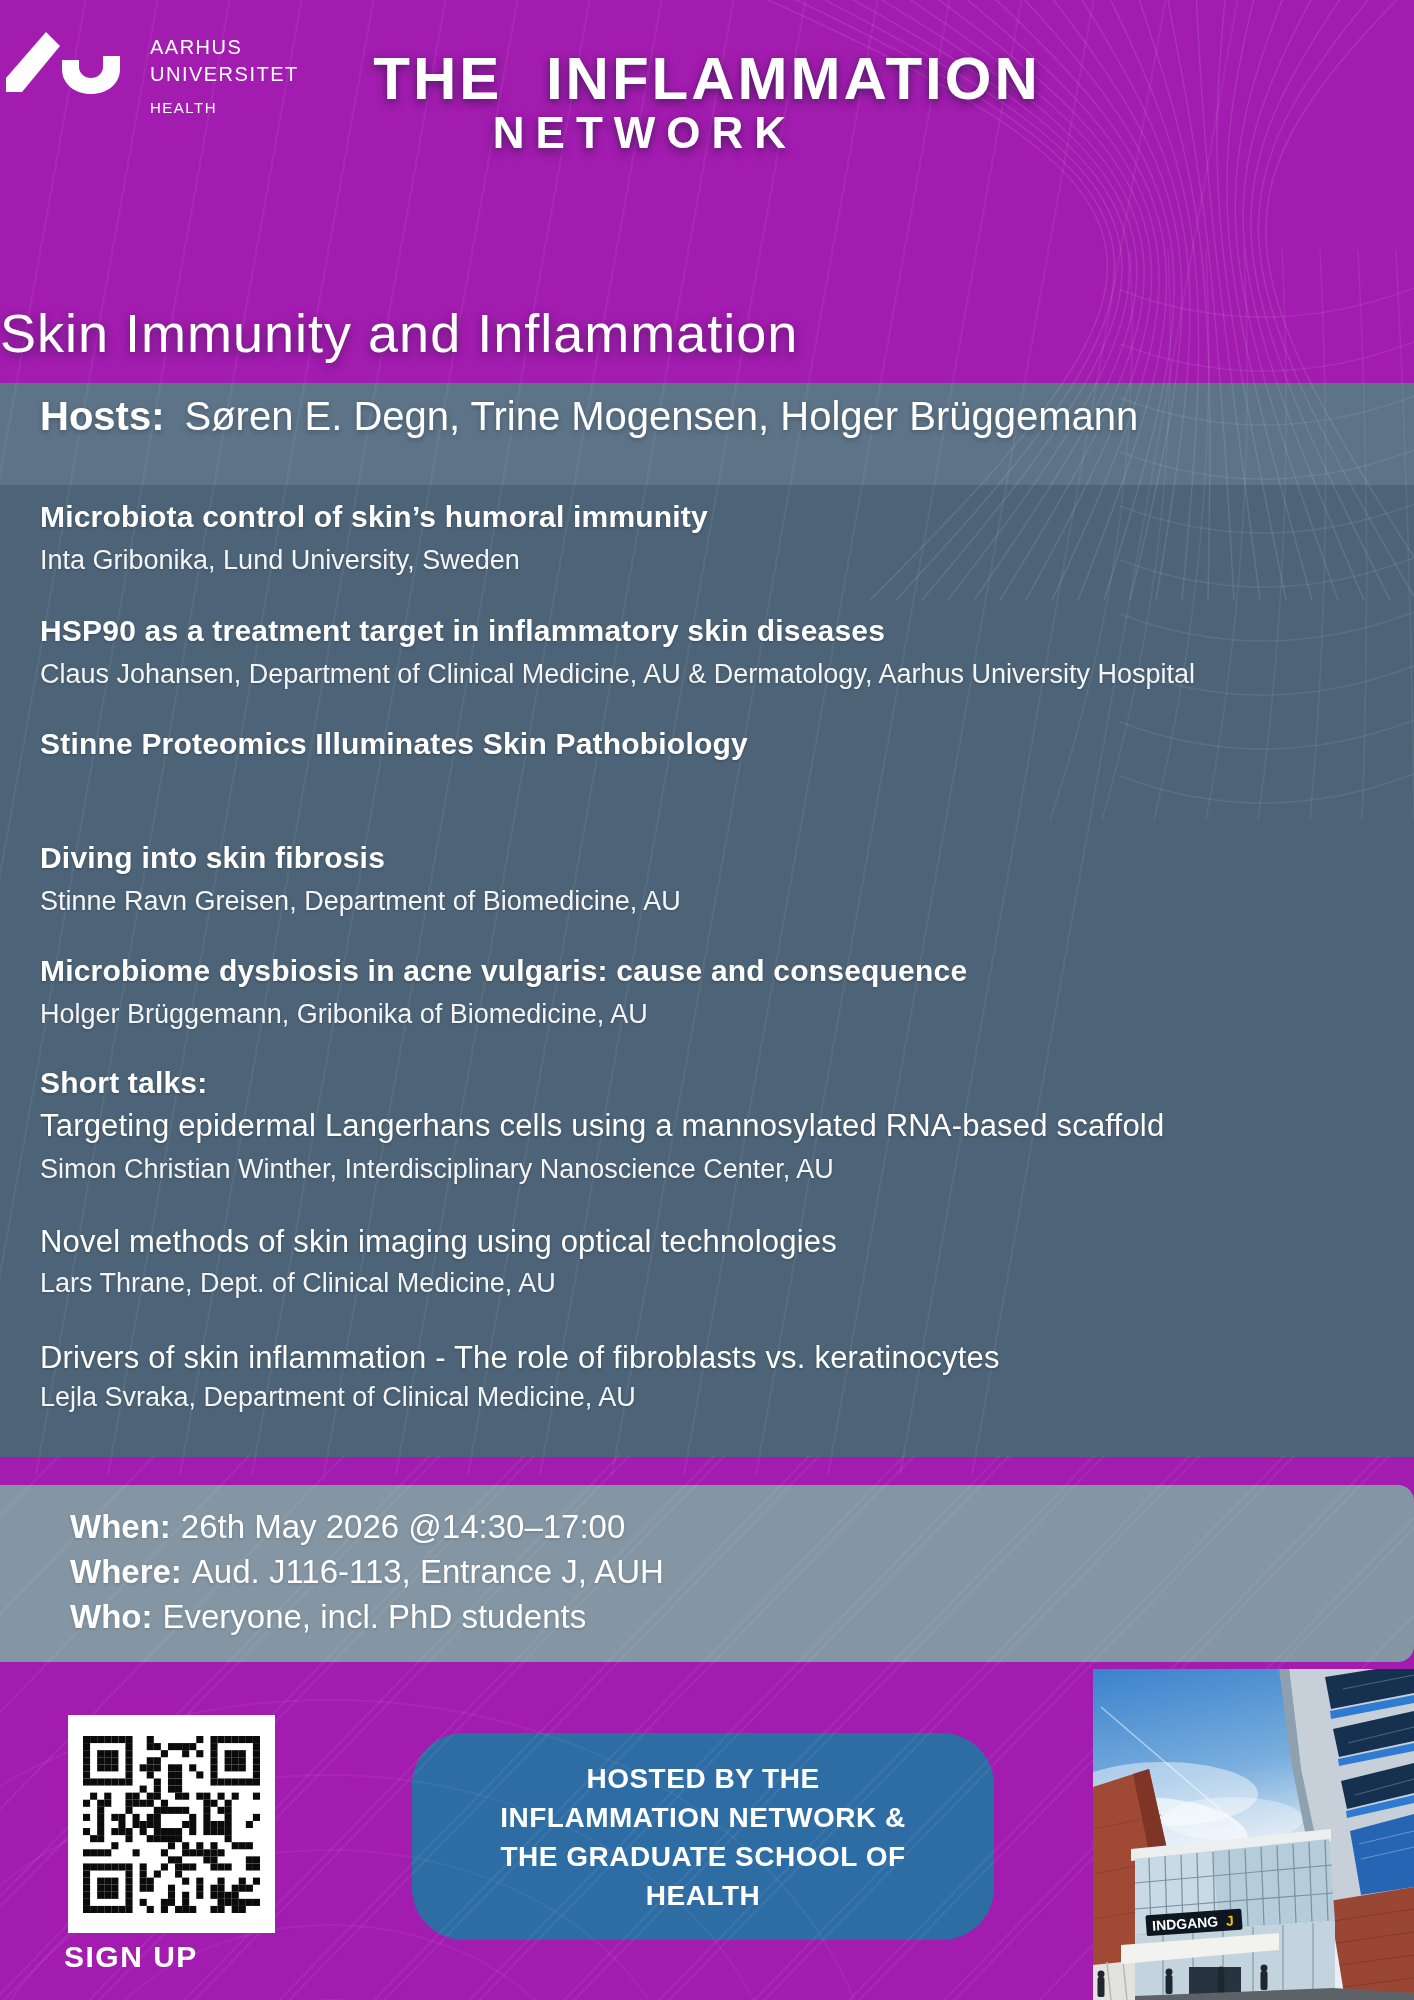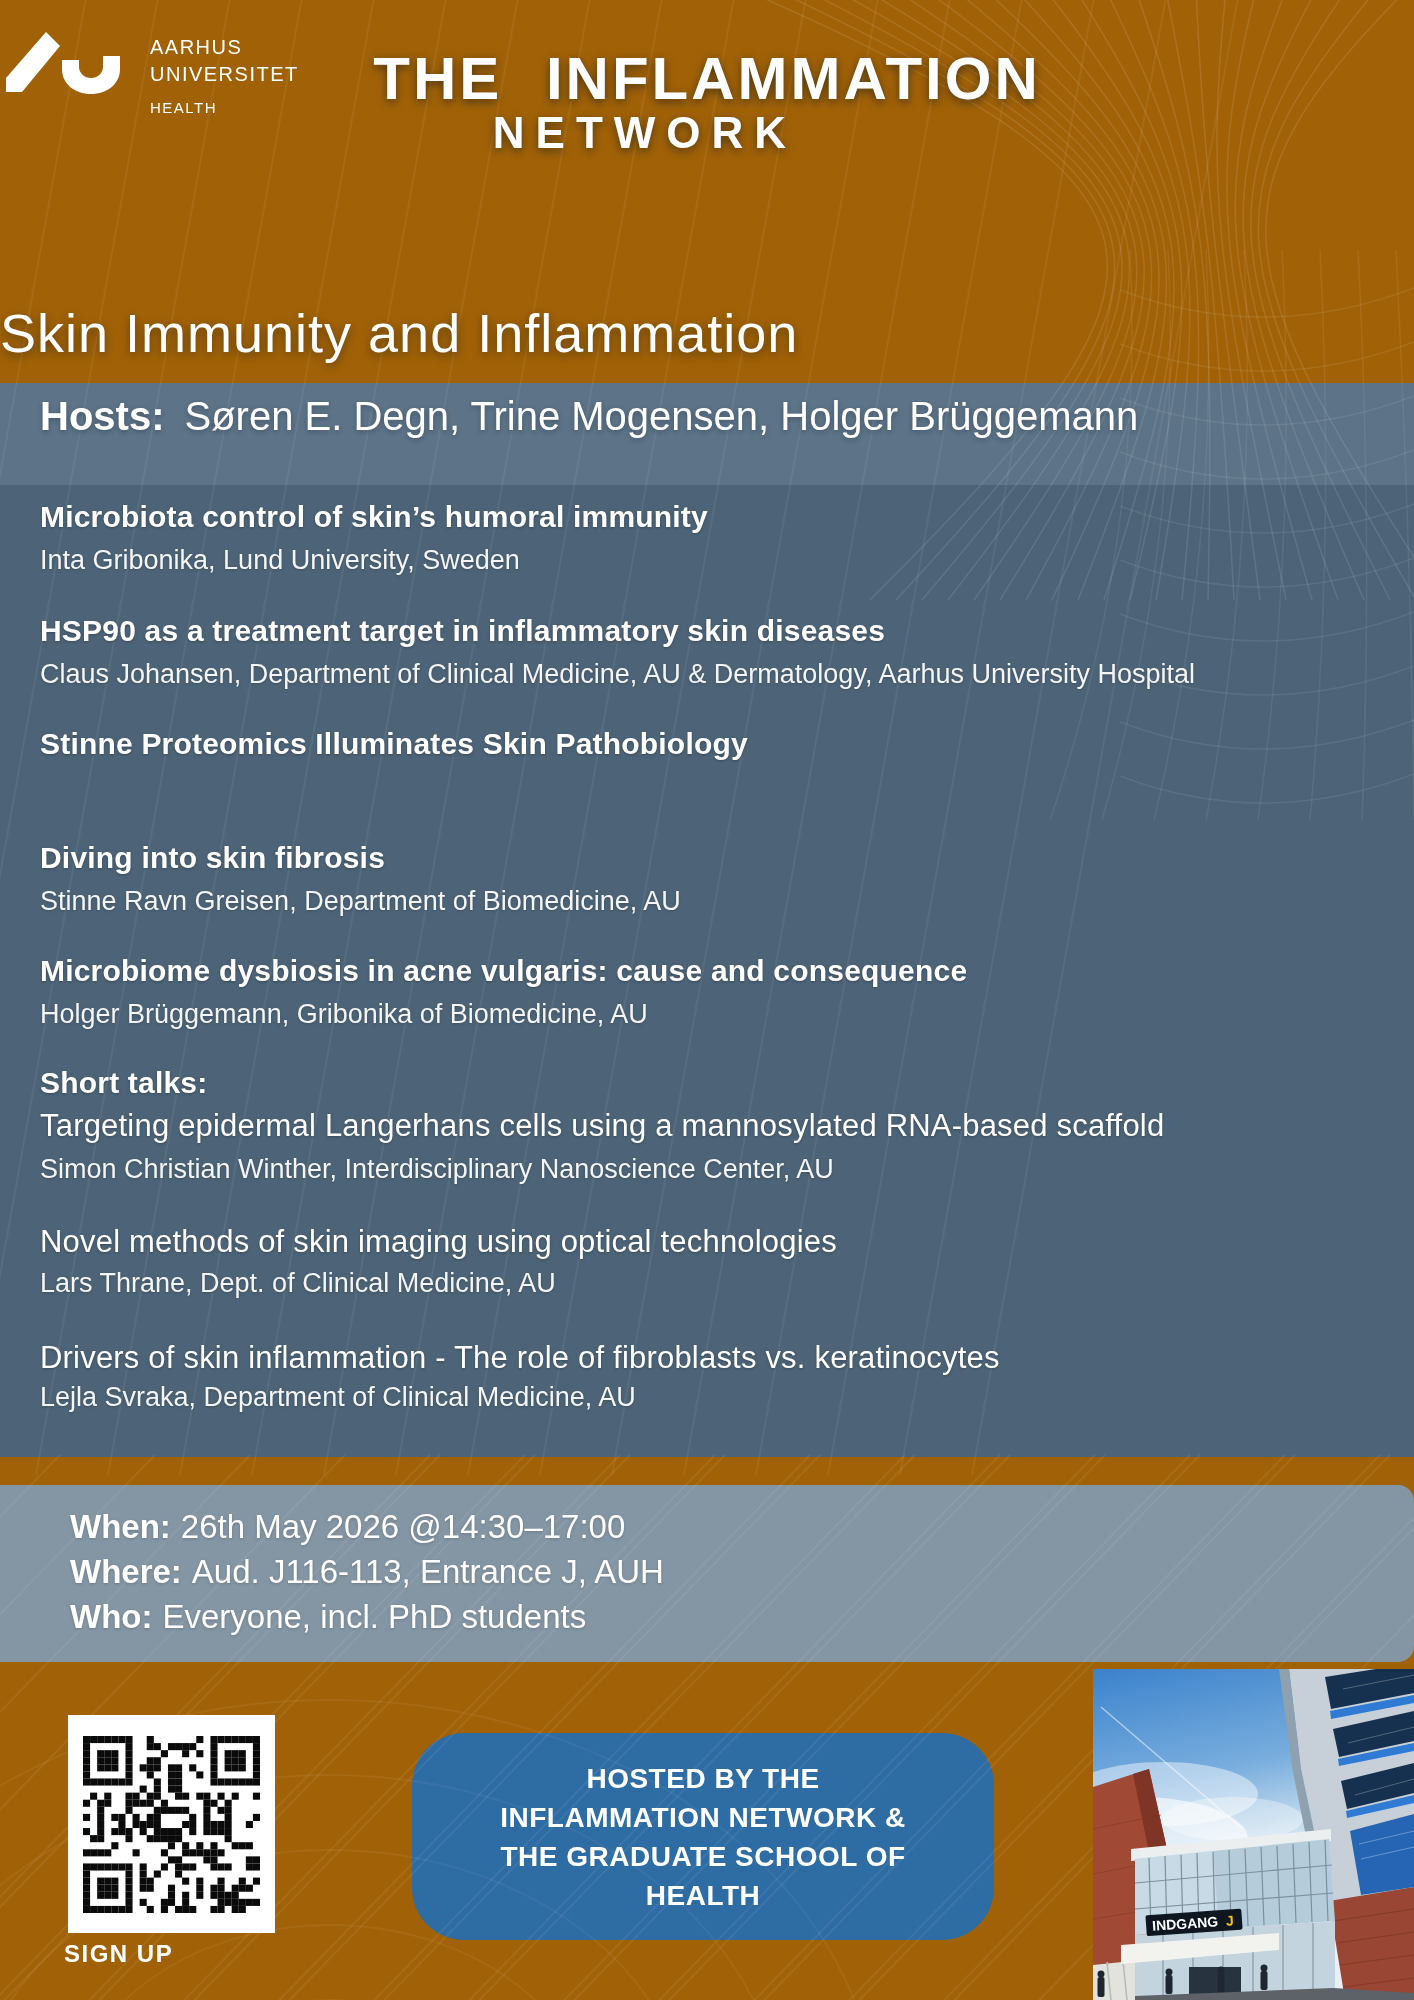--- a/index.html
+++ b/index.html
@@ -1,18 +1,18 @@
 <!DOCTYPE html>
 <html><head>
 <meta charset="utf-8">
 <style>
   html,body{margin:0;padding:0;background:#10263a;}
   .poster{
     position:relative;width:1414px;height:2000px;overflow:hidden;
-    background:#a16207;
+    background:#a21caf;
     font-family:"Liberation Sans","DejaVu Sans",sans-serif;color:#ffffff;
   }
   .layer-bg{position:absolute;z-index:1;}
   #deco-svg{position:absolute;left:0;top:0;z-index:2;pointer-events:none;}
   .layer-media{position:absolute;z-index:3;}
   .layer-text{position:absolute;z-index:4;}
 
   
   .logo-mark{left:6px;top:30px;width:120px;height:64px;}
   .wordmark{left:150px;top:34px;font-size:20px;line-height:27px;letter-spacing:1.5px;font-weight:400;}
@@ -50,21 +50,21 @@
   .talk-title.regular{font-weight:400;font-size:31px;}
   .talk-speaker{left:40px;font-size:27px;font-weight:400;color:rgba(255,255,255,.94);white-space:nowrap;text-shadow:0 1px 3px rgba(0,0,0,.22);}
 
   .details-text{left:70px;top:1504px;font-size:33px;line-height:45px;text-shadow:0 1px 3px rgba(10,25,40,.2);}
   .details-text .row{white-space:nowrap;}
   .details-text b{margin-right:10px;}
 
   
   .qr-box{left:68px;top:1715px;width:207px;height:218px;background:#ffffff;
     display:flex;align-items:center;justify-content:center;}
-  .signup{left:64px;top:1940px;font-size:24px;font-weight:bold;letter-spacing:1.5px;}
+  .signup{left:64px;top:1940px;font-size:30px;font-weight:bold;letter-spacing:1.5px;}
   .hosted-btn{
     left:412px;top:1733px;width:582px;height:207px;border-radius:52px;background:#2e6ca4;z-index:1;
   }
   .hosted-btn-text{
     left:412px;top:1733px;width:582px;height:207px;
     display:flex;align-items:center;justify-content:center;text-align:center;
     font-size:28px;font-weight:bold;line-height:39px;letter-spacing:.5px;
   }
   .hosted-btn-text span{display:block;max-width:420px;}
   .photo{

